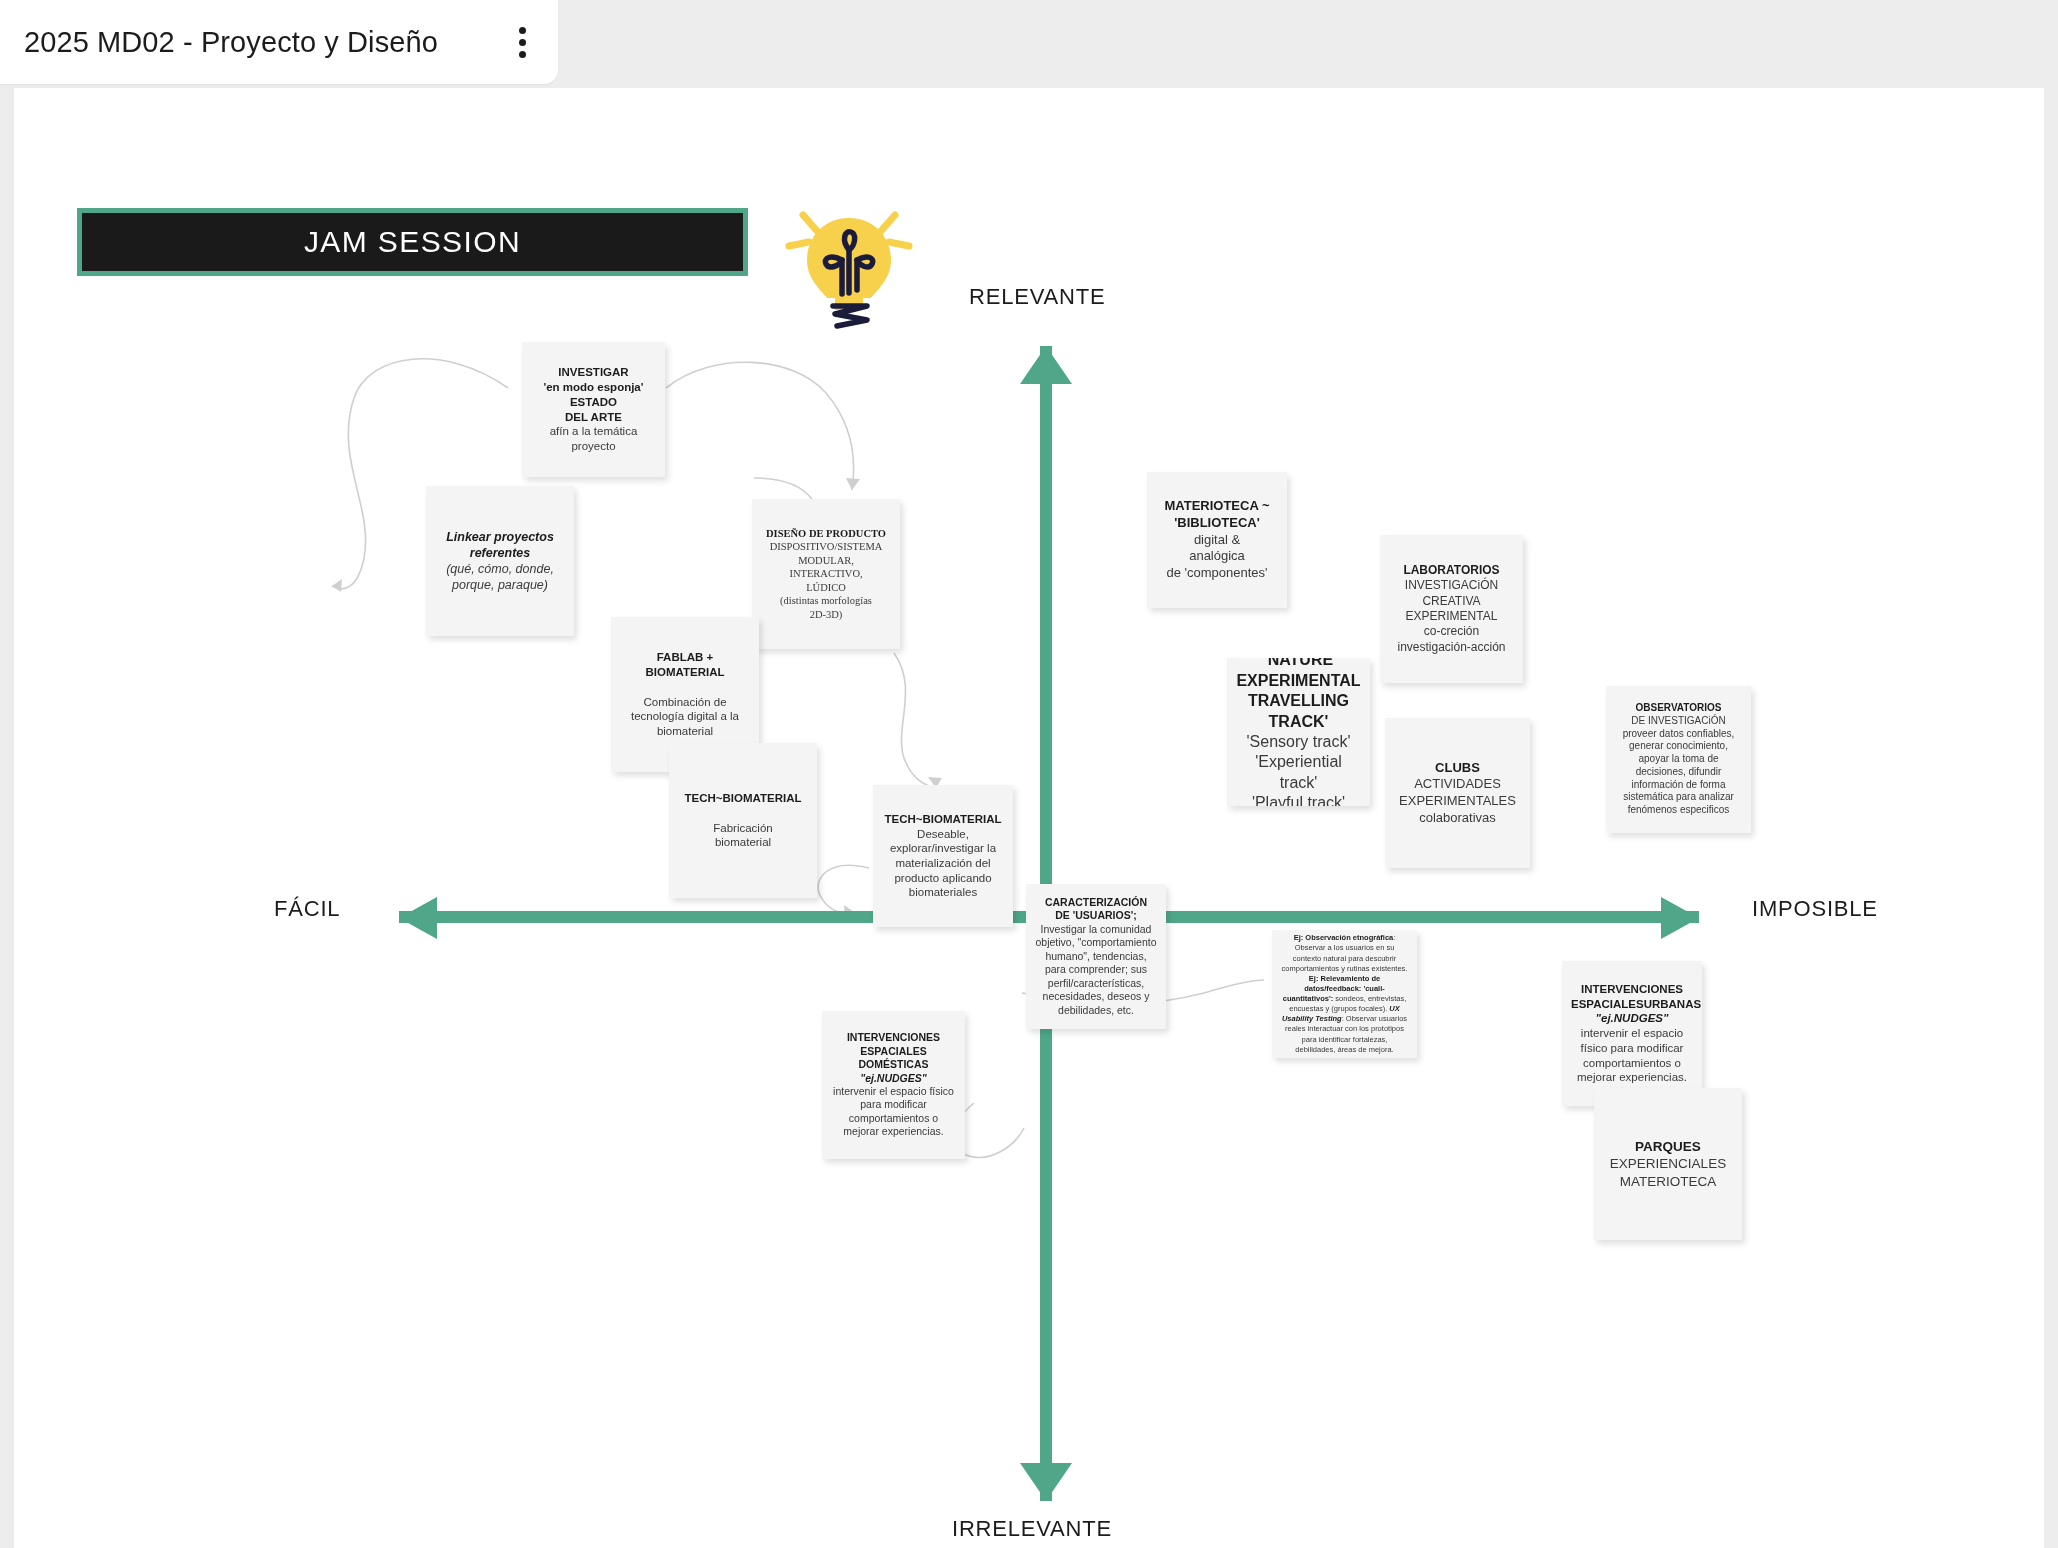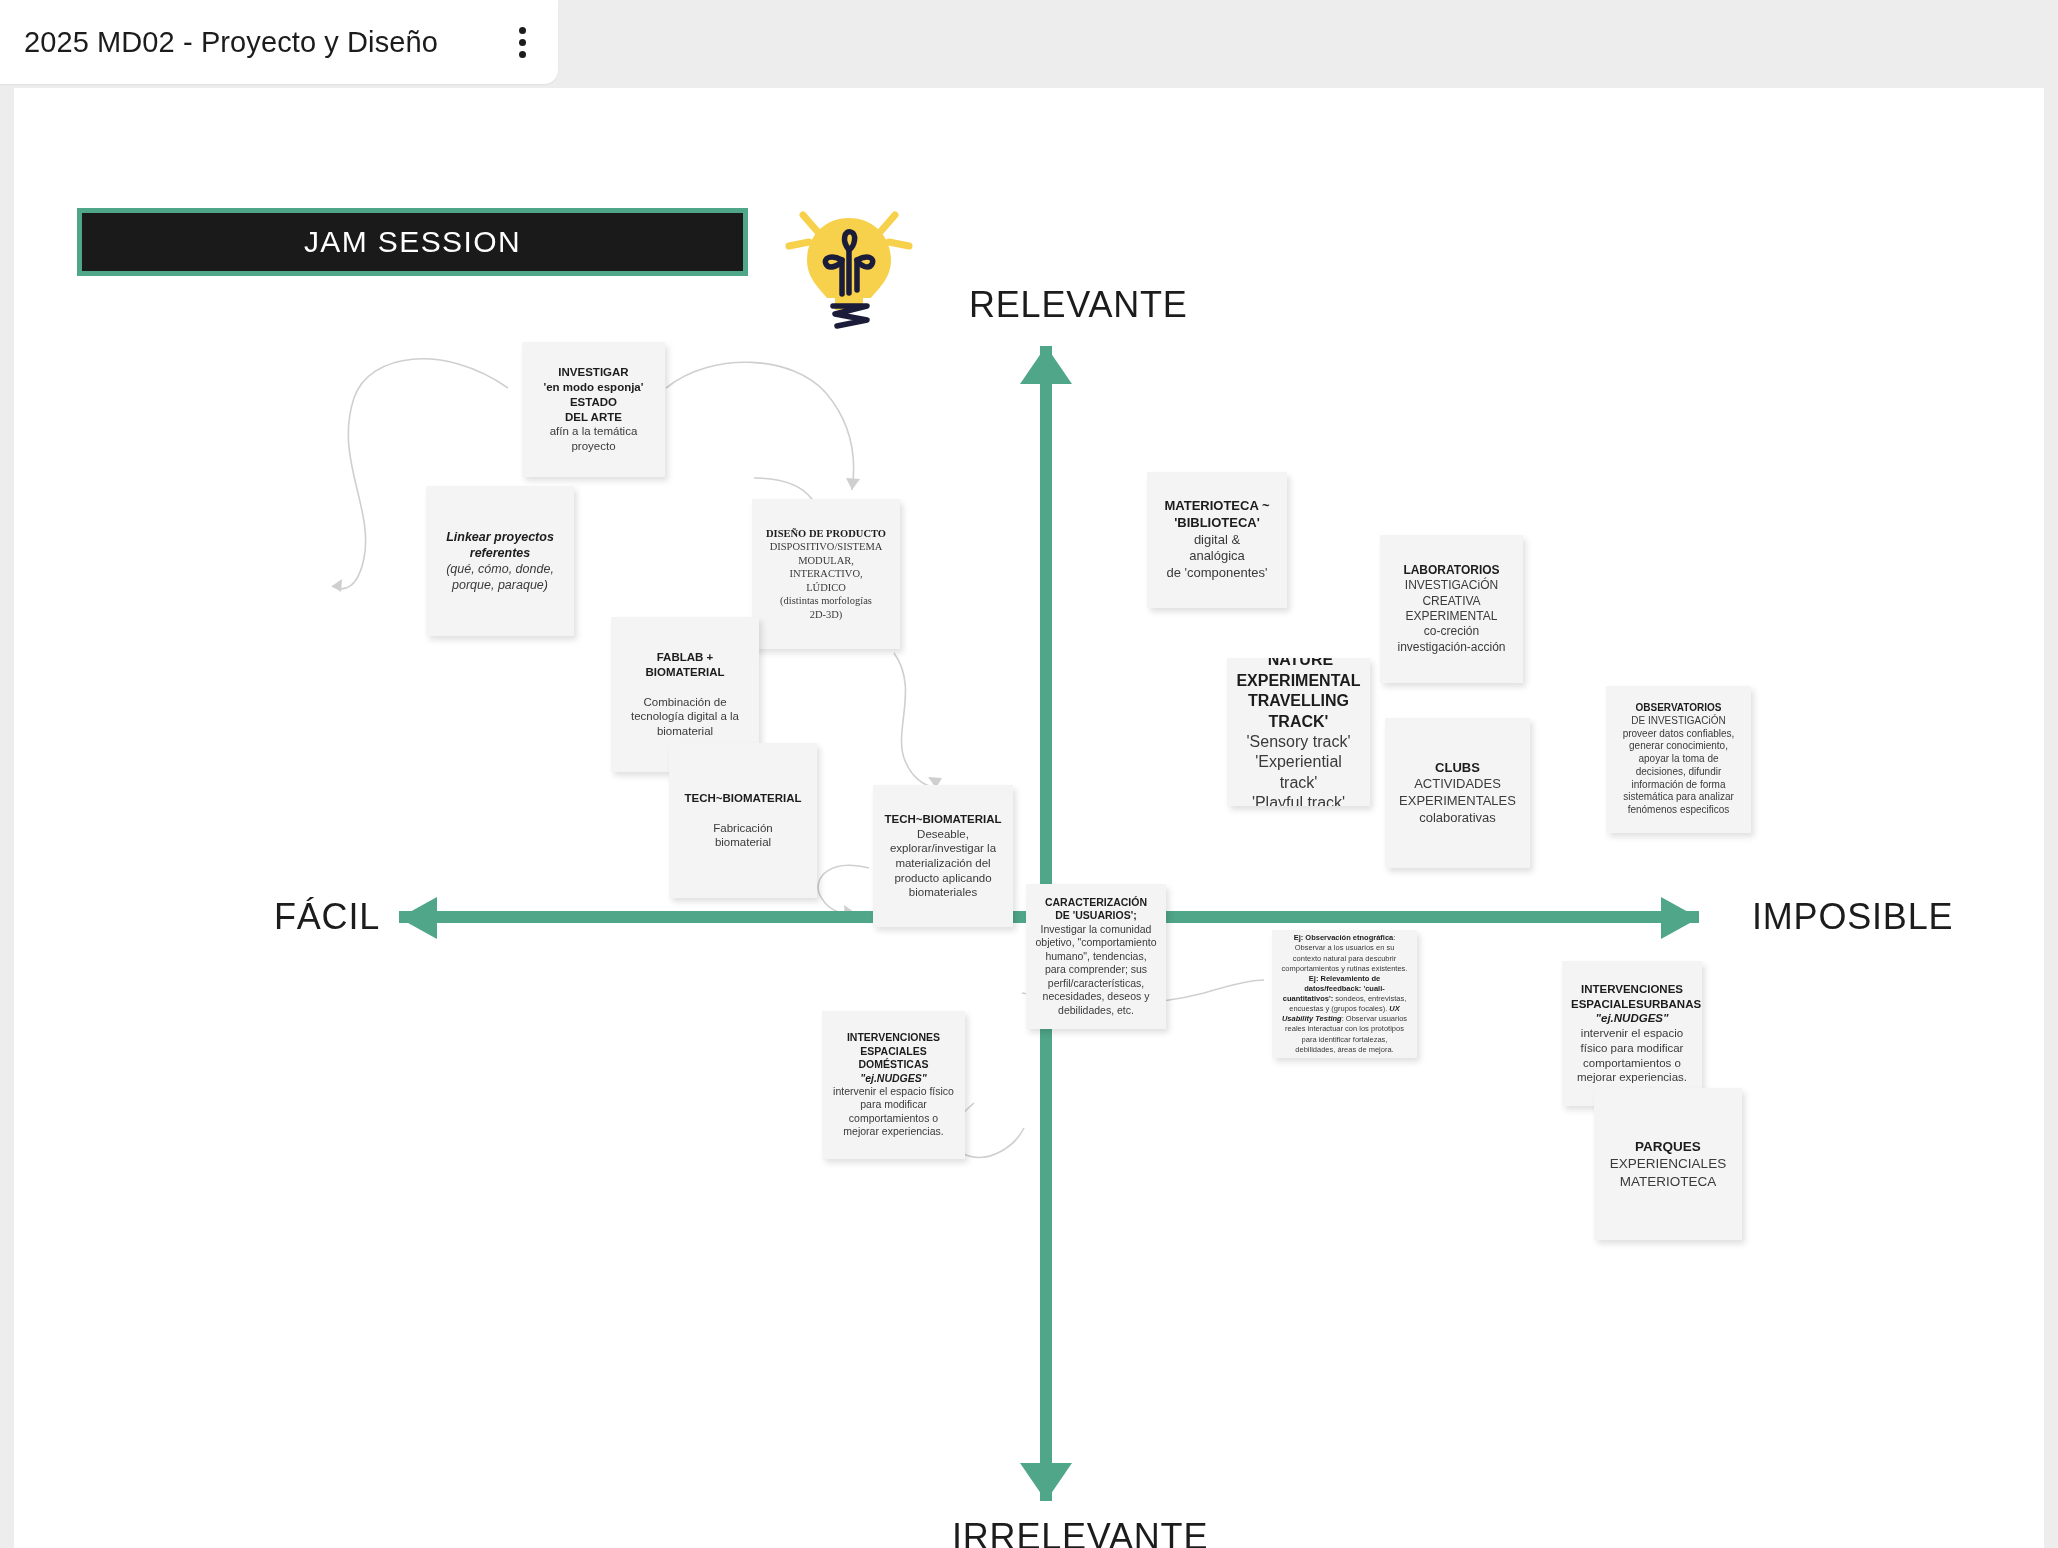--- a/index.html
+++ b/index.html
@@ -129,21 +129,21 @@
     border-right: 38px solid #4FA689;
   }
   .ah-right {
     left: 1647px; top: 809px;
     border-top: 21px solid transparent;
     border-bottom: 21px solid transparent;
     border-left: 38px solid #4FA689;
   }
   .axis-label {
     position: absolute;
-    font-size: 36px;
+    font-size: 22px;
     color: #1c1c1c;
     letter-spacing: .8px;
     white-space: nowrap;
   }
   .lbl-relevante  { left: 955px; top: 196px; }
   .lbl-irrelevante{ left: 938px; top: 1428px; }
   .lbl-facil      { left: 260px; top: 808px; }
   .lbl-imposible  { left: 1738px; top: 808px; }
 
   

